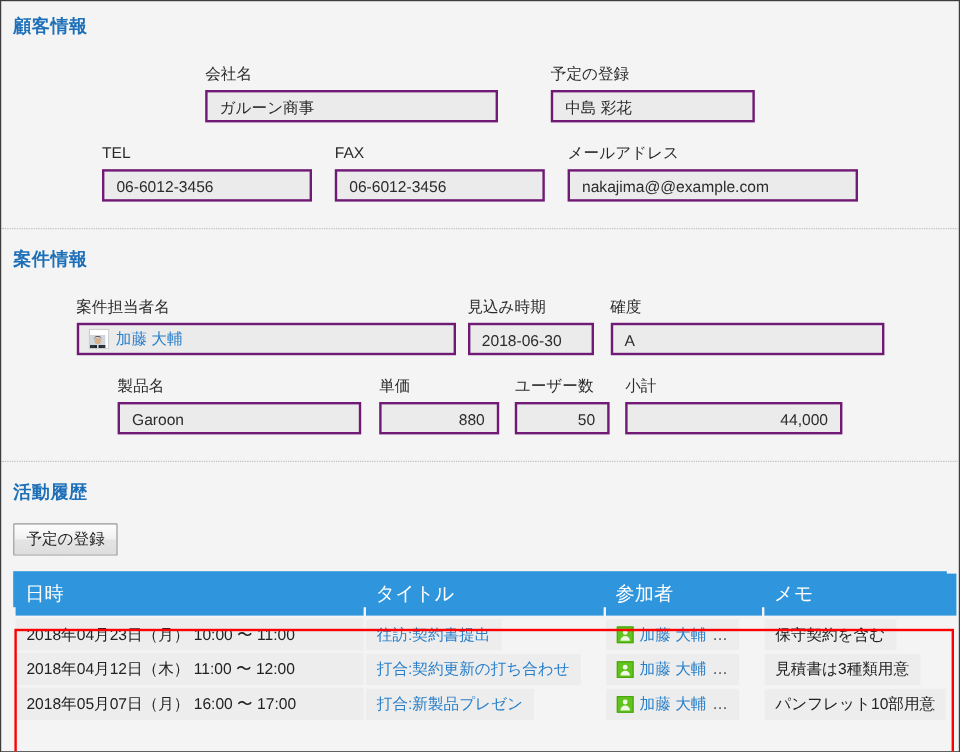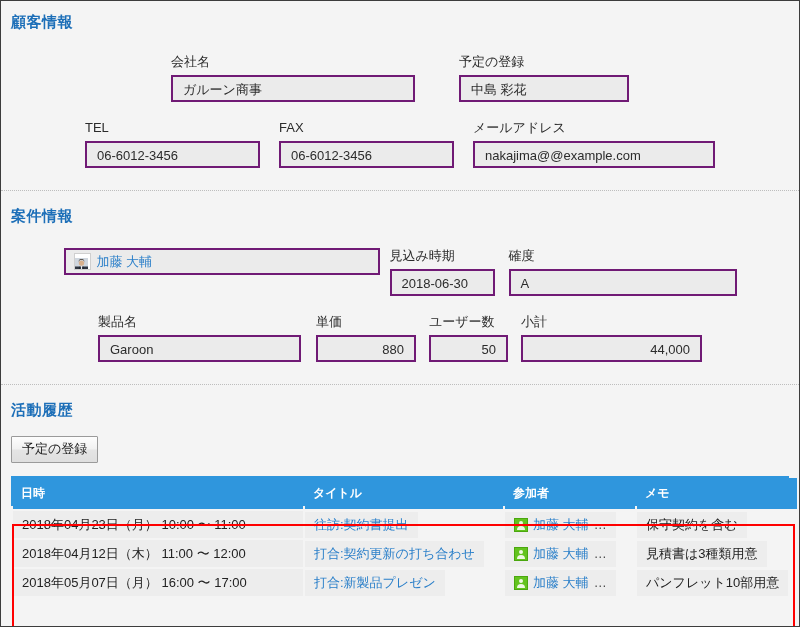--- a/index.html
+++ b/index.html
@@ -114,22 +114,22 @@
   }
   .act-table {
     width: 100%;
     border-collapse: separate;
     border-spacing: 2px 2px;
     table-layout: fixed;
   }
   .act-table thead th {
     background: #2f96dd;
     color: #ffffff;
-    font-size: 12px;
-    font-weight: bold;
+    font-size: 16px;
+    font-weight: normal;
     text-align: left;
     padding: 7px 8px;
     height: 16px;
     white-space: nowrap;
   }
   .head-row-bg {
     position: absolute;
     left: 0;
     right: 0;
     top: 0;
@@ -263,20 +263,21 @@
 
   <div class="inner">
 
     <div style="height:16px"></div>
     <div class="section-title">案件情報</div>
 
     <div style="height:22px"></div>
 
     <div class="field-row">
       <div class="field">
+        <div class="field-label">案件担当者名</div>
         <div class="field-value person" style="width:316px">
           <span class="avatar">
             <svg width="13" height="13" viewBox="0 0 13 13" aria-hidden="true">
               <rect x="0" y="0" width="13" height="13" fill="#cfd6de"></rect>
               <rect x="0" y="8.5" width="13" height="4.5" fill="#2e3440"></rect>
               <path d="M3 13 L4.6 8.4 L6.5 9.6 L8.4 8.4 L10 13 Z" fill="#1f2630"></path>
               <rect x="5.9" y="8.0" width="1.2" height="3.4" fill="#e8eaee"></rect>
               <circle cx="6.5" cy="5.1" r="2.7" fill="#d8b08c"></circle>
               <path d="M3.6 4.6 a2.9 2.9 0 0 1 5.8 0 l0 -0.7 a2.9 2.9 0 0 0 -5.8 0 Z" fill="#3a2f26"></path>
             </svg>

